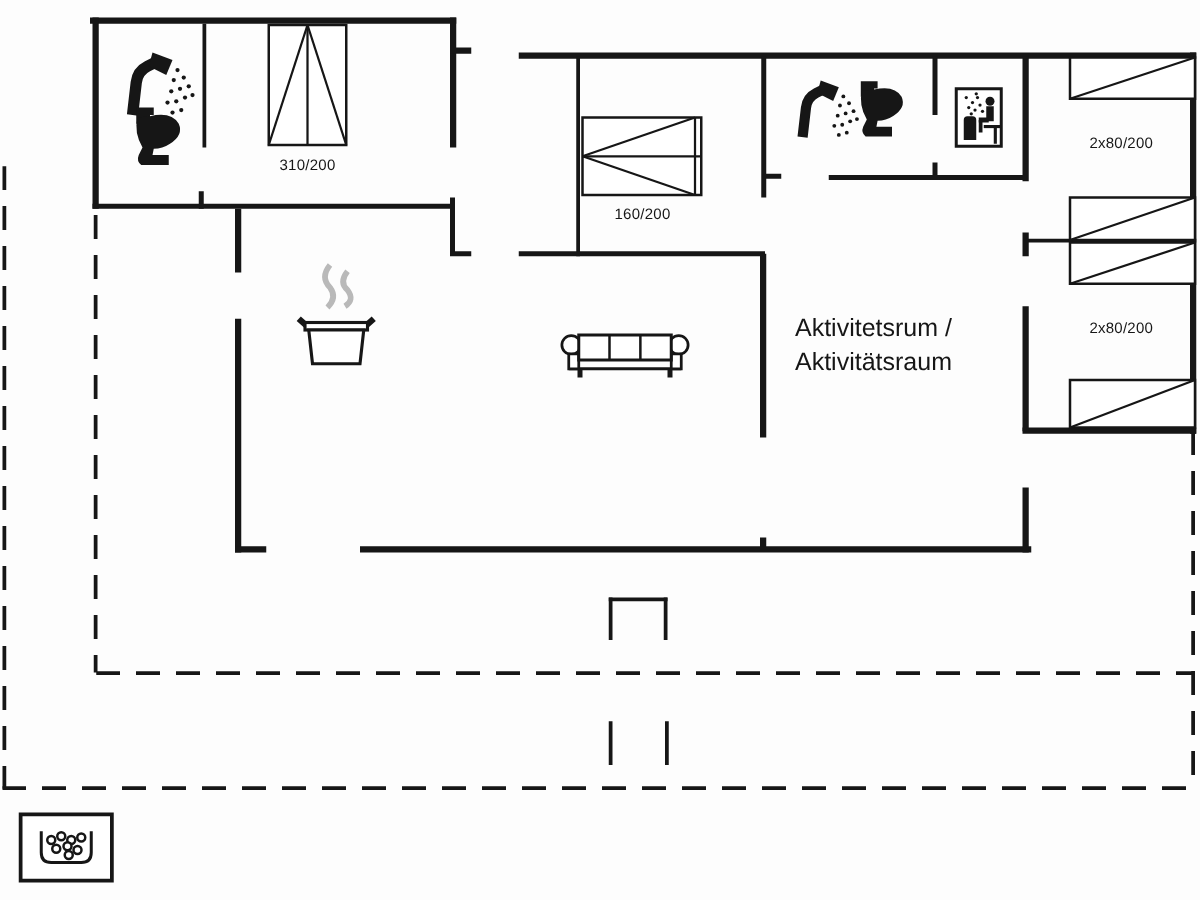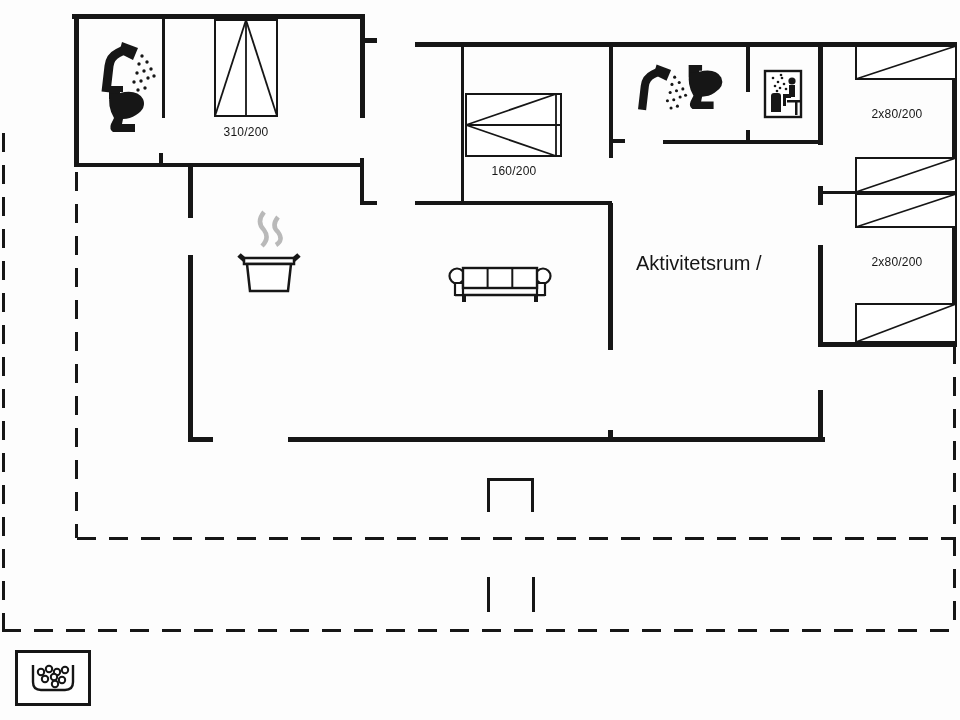--- a/index.html
+++ b/index.html
@@ -203,15 +203,16 @@
         <circle cx="40" cy="34" r="3.2"></circle>
     </g>
   </svg>
 
   <div class="label center" style="left:200px;top:125px;width:92px;">310/200</div>
   <div class="label center" style="left:468px;top:164px;width:92px;">160/200</div>
   <div class="label center" style="left:851px;top:107px;width:92px;">2x80/200</div>
   <div class="label center" style="left:851px;top:255px;width:92px;">2x80/200</div>
   <div class="room-label" style="left:636px;top:250px;">
     <div>Aktivitetsrum /</div>
+    <div>Aktivitätsraum</div>
   </div>
 
 </div>
 
 </body></html>

